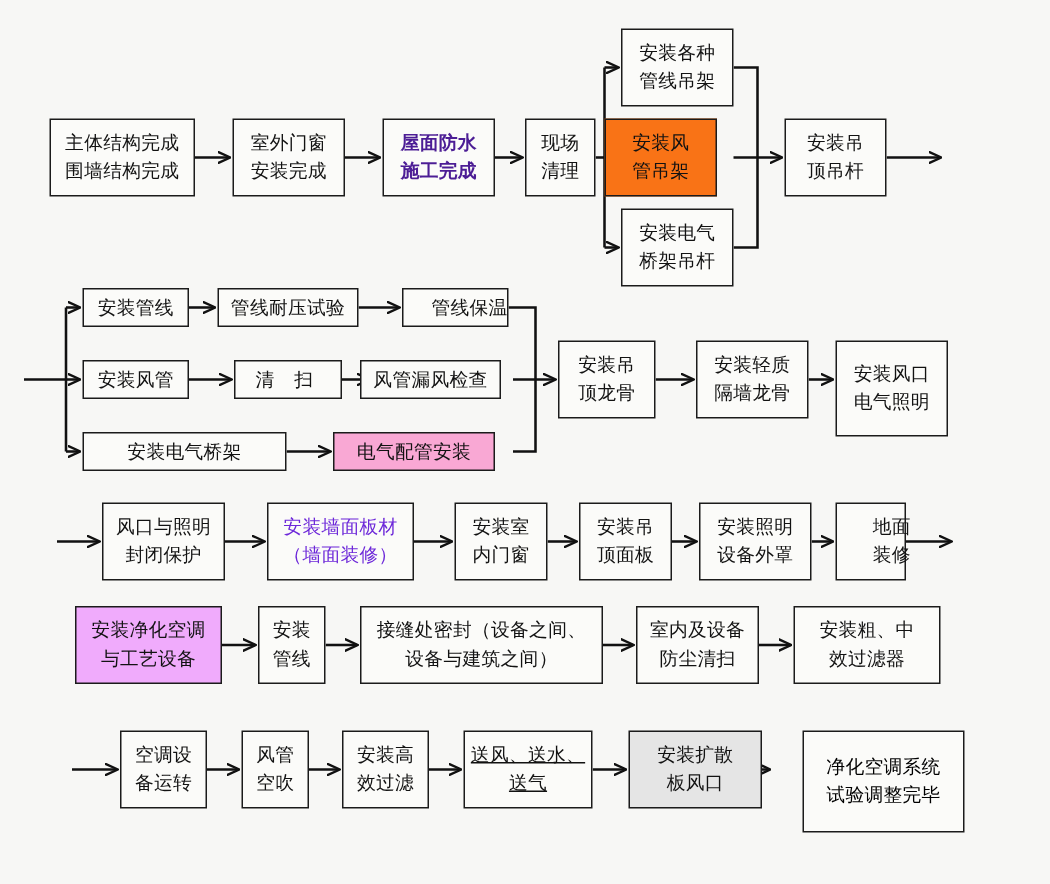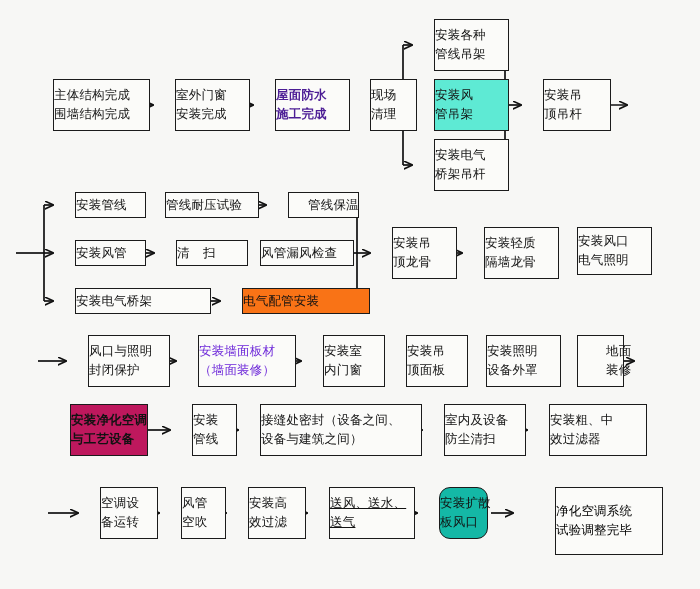--- a/index.html
+++ b/index.html
@@ -11,30 +11,29 @@
   }
   #canvas{position:relative;width:700px;height:589px;}
   svg.wires{position:absolute;left:0;top:0;width:700px;height:589px;pointer-events:none;}
   .node{
     position:absolute;
     box-sizing:border-box;
     background:#fbfbf9;
     border:1.6px solid #1b1b1b;
     display:flex;
     flex-direction:column;
-    align-items:flex-start;
+    align-items:center;
     justify-content:center;
     color:#121212;
     font-size:12.5px;
     line-height:1.52;
     letter-spacing:0.2px;
     text-align:center;
     white-space:nowrap;
     z-index:2;
-    margin-left:20px;
   }
   .node .ln{display:block;}
   .node.spaced .ln{letter-spacing:5px;}
 </style>
 </head>
 <body>
 
 <div id="canvas" style="background: rgb(247, 247, 245);">
 
   <svg class="wires" viewBox="0 0 700 589" xmlns="http://www.w3.org/2000/svg">
@@ -112,21 +111,21 @@
       <span class="ln">施工完成</span>
     </div>
     <div class="node" style="left: 350px; top: 79px; width: 47px; height: 52px; background: rgb(251, 251, 249); border-color: rgb(27, 27, 27); color: rgb(18, 18, 18);">
       <span class="ln">现场</span>
       <span class="ln">清理</span>
     </div>
     <div class="node" style="left: 414px; top: 19px; width: 75px; height: 52px; background: rgb(251, 251, 249); border-color: rgb(27, 27, 27); color: rgb(18, 18, 18);">
       <span class="ln">安装各种</span>
       <span class="ln">管线吊架</span>
     </div>
-    <div class="node" style="left: 414px; top: 79px; width: 75px; height: 52px; background: #5eead4; border-color: rgb(27, 27, 27); color: rgb(18, 18, 18);">
+    <div class="node" style="left: 403px; top: 79px; width: 75px; height: 52px; background: #f97316; border-color: rgb(27, 27, 27); color: rgb(18, 18, 18);">
       <span class="ln">安装风</span>
       <span class="ln">管吊架</span>
     </div>
     <div class="node" style="left: 414px; top: 139px; width: 75px; height: 52px; background: rgb(251, 251, 249); border-color: rgb(27, 27, 27); color: rgb(18, 18, 18);">
       <span class="ln">安装电气</span>
       <span class="ln">桥架吊杆</span>
     </div>
     <div class="node" style="left: 523px; top: 79px; width: 68px; height: 52px; background: rgb(251, 251, 249); border-color: rgb(27, 27, 27); color: rgb(18, 18, 18);">
       <span class="ln">安装吊</span>
       <span class="ln">顶吊杆</span>
@@ -145,32 +144,32 @@
     </div>
     <div class="node spaced" style="left: 156px; top: 240px; width: 72px; height: 26px; background: rgb(251, 251, 249); border-color: rgb(27, 27, 27); color: rgb(18, 18, 18);">
       <span class="ln">清  扫</span>
     </div>
     <div class="node" style="left: 240px; top: 240px; width: 94px; height: 26px; background: rgb(251, 251, 249); border-color: rgb(27, 27, 27); color: rgb(18, 18, 18);">
       <span class="ln">风管漏风检查</span>
     </div>
     <div class="node" style="left: 55px; top: 288px; width: 136px; height: 26px; background: rgb(251, 251, 249); border-color: rgb(27, 27, 27); color: rgb(18, 18, 18);">
       <span class="ln">安装电气桥架</span>
     </div>
-    <div class="node" style="left: 222px; top: 288px; width: 128px; height: 26px; background: #f97316; border-color: rgb(27, 27, 27); color: rgb(18, 18, 18);">
+    <div class="node" style="left: 222px; top: 288px; width: 108px; height: 26px; background: #f9a8d4; border-color: rgb(27, 27, 27); color: rgb(18, 18, 18);">
       <span class="ln">电气配管安装</span>
     </div>
     <div class="node" style="left: 372px; top: 227px; width: 65px; height: 52px; background: rgb(251, 251, 249); border-color: rgb(27, 27, 27); color: rgb(18, 18, 18);">
       <span class="ln">安装吊</span>
       <span class="ln">顶龙骨</span>
     </div>
     <div class="node" style="left: 464px; top: 227px; width: 75px; height: 52px; background: rgb(251, 251, 249); border-color: rgb(27, 27, 27); color: rgb(18, 18, 18);">
       <span class="ln">安装轻质</span>
       <span class="ln">隔墙龙骨</span>
     </div>
-    <div class="node" style="left: 557px; top: 227px; width: 75px; height: 48px; background: rgb(251, 251, 249); border-color: rgb(27, 27, 27); color: rgb(18, 18, 18);">
+    <div class="node" style="left: 557px; top: 227px; width: 75px; height: 64px; background: rgb(251, 251, 249); border-color: rgb(27, 27, 27); color: rgb(18, 18, 18);">
       <span class="ln">安装风口</span>
       <span class="ln">电气照明</span>
     </div>
     <div class="node" style="left: 68px; top: 335px; width: 82px; height: 52px; background: rgb(251, 251, 249); border-color: rgb(27, 27, 27); color: rgb(18, 18, 18);">
       <span class="ln">风口与照明</span>
       <span class="ln">封闭保护</span>
     </div>
     <div class="node" style="left: 178px; top: 335px; width: 98px; height: 52px; background: rgb(251, 251, 249); border-color: rgb(27, 27, 27); color: #6d28d9;">
       <span class="ln">安装墙面板材</span>
       <span class="ln">（墙面装修）</span>
@@ -184,21 +183,21 @@
       <span class="ln">顶面板</span>
     </div>
     <div class="node" style="left: 466px; top: 335px; width: 75px; height: 52px; background: rgb(251, 251, 249); border-color: rgb(27, 27, 27); color: rgb(18, 18, 18);">
       <span class="ln">安装照明</span>
       <span class="ln">设备外罩</span>
     </div>
     <div class="node" style="left: 557px; top: 335px; width: 47px; height: 52px; background: rgb(251, 251, 249); border-color: rgb(27, 27, 27); color: rgb(18, 18, 18); padding-left: 28px;">
       <span class="ln">地面</span>
       <span class="ln">装修</span>
     </div>
-    <div class="node" style="left: 50px; top: 404px; width: 78px; height: 52px; background: #be185d; border-color: rgb(27, 27, 27); color: rgb(18, 18, 18); font-weight: bold;">
+    <div class="node" style="left: 50px; top: 404px; width: 98px; height: 52px; background: #f0abfc; border-color: rgb(27, 27, 27); color: rgb(18, 18, 18);">
       <span class="ln">安装净化空调</span>
       <span class="ln">与工艺设备</span>
     </div>
     <div class="node" style="left: 172px; top: 404px; width: 45px; height: 52px; background: rgb(251, 251, 249); border-color: rgb(27, 27, 27); color: rgb(18, 18, 18);">
       <span class="ln">安装</span>
       <span class="ln">管线</span>
     </div>
     <div class="node" style="left: 240px; top: 404px; width: 162px; height: 52px; background: rgb(251, 251, 249); border-color: rgb(27, 27, 27); color: rgb(18, 18, 18);">
       <span class="ln">接缝处密封（设备之间、</span>
       <span class="ln">设备与建筑之间）</span>
@@ -220,21 +219,21 @@
       <span class="ln">空吹</span>
     </div>
     <div class="node" style="left: 228px; top: 487px; width: 58px; height: 52px; background: rgb(251, 251, 249); border-color: rgb(27, 27, 27); color: rgb(18, 18, 18);">
       <span class="ln">安装高</span>
       <span class="ln">效过滤</span>
     </div>
     <div class="node" style="left: 309px; top: 487px; width: 86px; height: 52px; background: rgb(251, 251, 249); border-color: rgb(27, 27, 27); color: rgb(18, 18, 18); text-decoration: underline;">
       <span class="ln">送风、送水、</span>
       <span class="ln">送气</span>
     </div>
-    <div class="node" style="left: 419px; top: 487px; width: 49px; height: 52px; background: #14b8a6; border-color: rgb(27, 27, 27); color: rgb(18, 18, 18); border-radius: 11px;">
+    <div class="node" style="left: 419px; top: 487px; width: 89px; height: 52px; background: #e5e5e5; border-color: rgb(27, 27, 27); color: rgb(18, 18, 18);">
       <span class="ln">安装扩散</span>
       <span class="ln">板风口</span>
     </div>
     <div class="node" style="left: 535px; top: 487px; width: 108px; height: 68px; background: rgb(251, 251, 249); border-color: rgb(27, 27, 27); color: #000000;">
       <span class="ln">净化空调系统</span>
       <span class="ln">试验调整完毕</span>
     </div>
   </div>
 
 </body></html>

